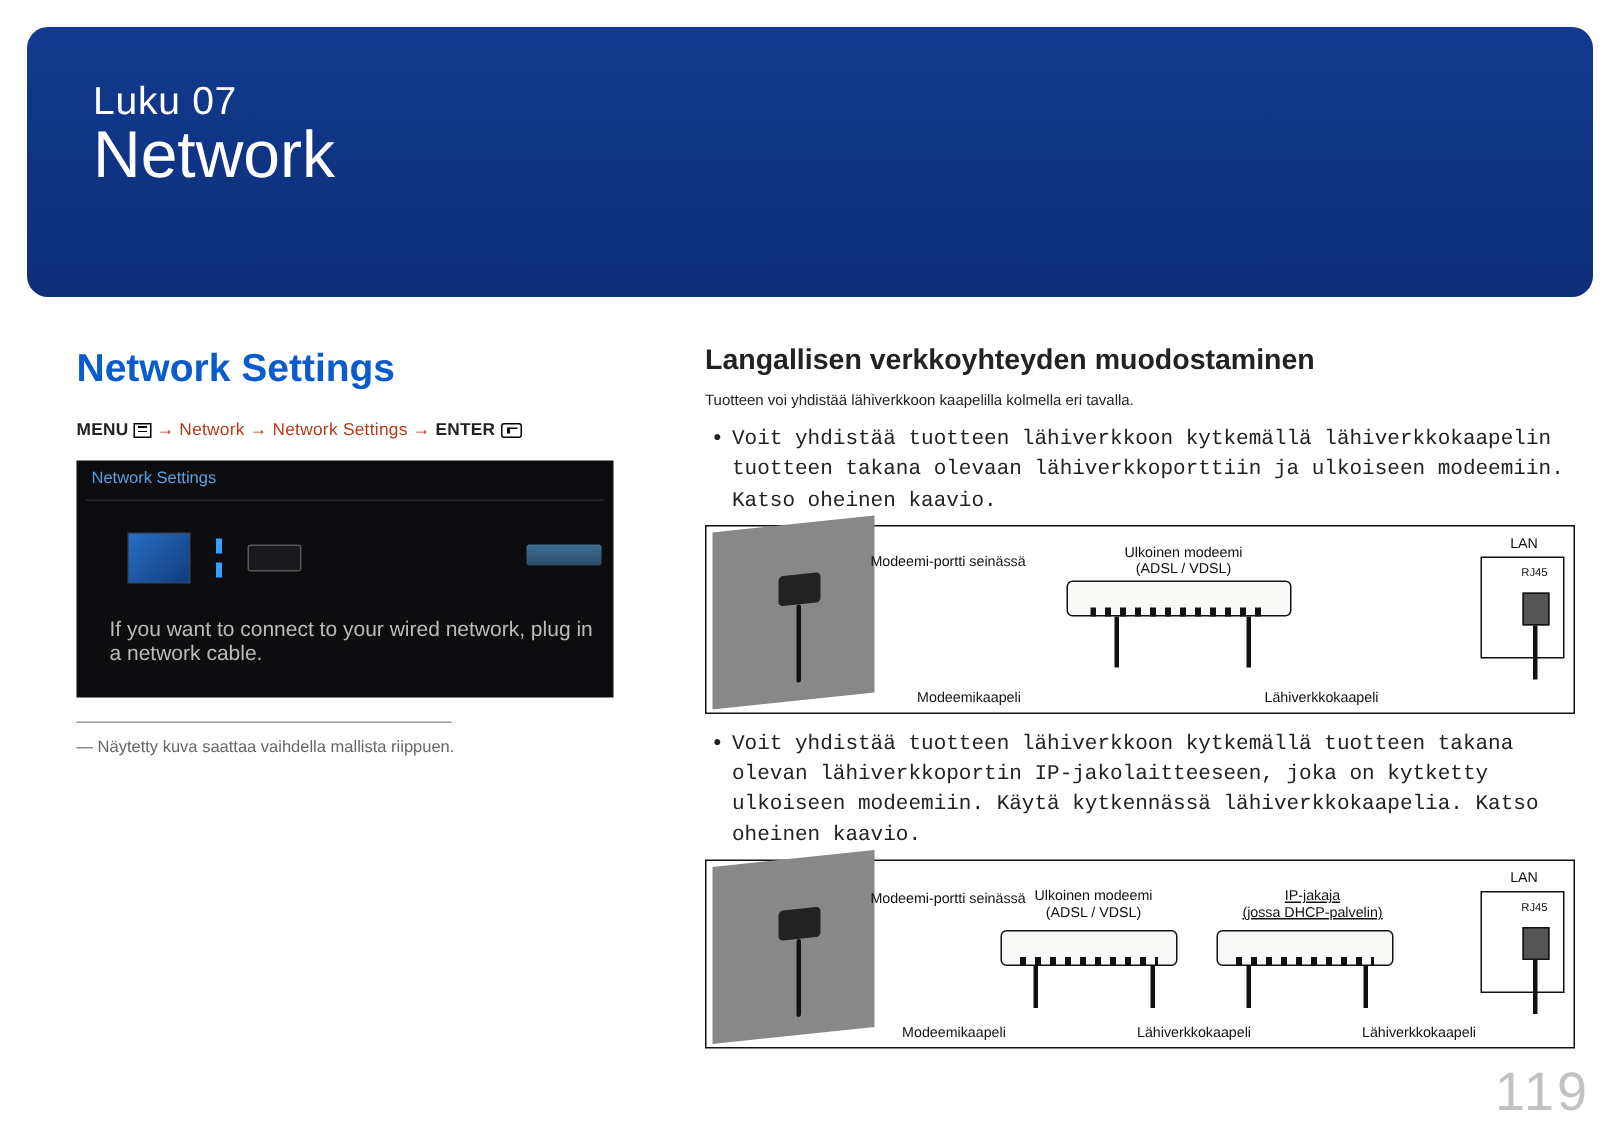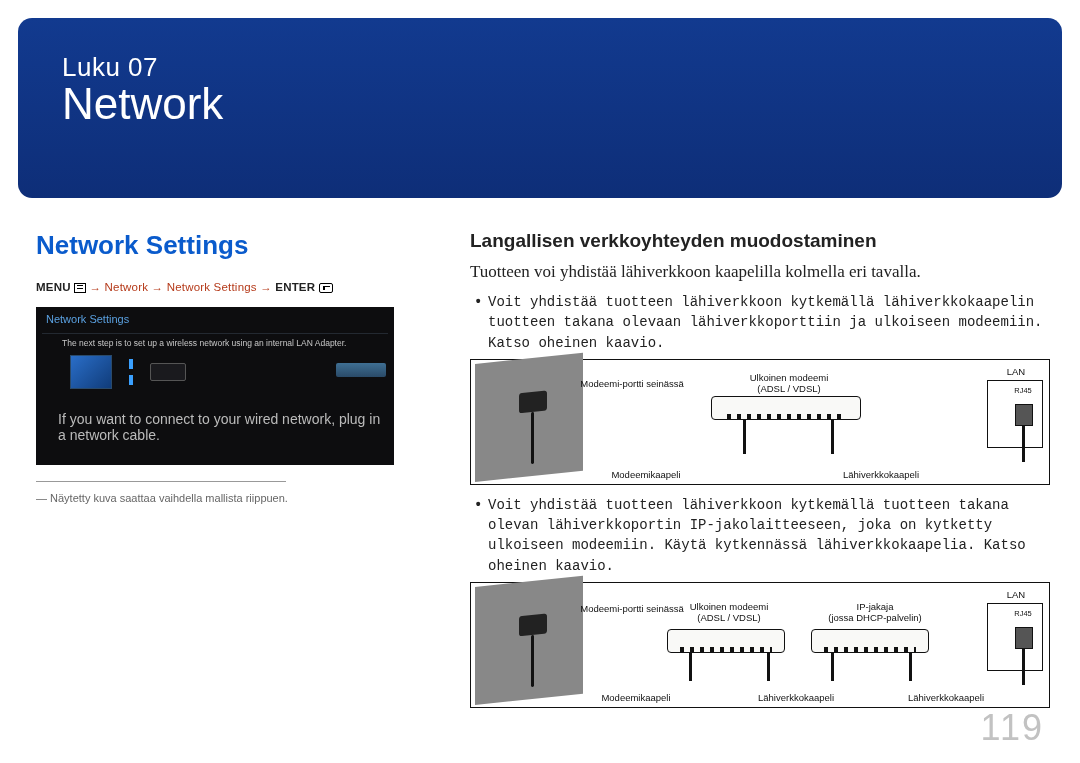--- a/index.html
+++ b/index.html
@@ -33,21 +33,21 @@
     font-weight: 400;
     margin-top: -4px;
   }
   .content-wrap {
     position: absolute;
     left: 30px; top: 230px;
     width: 1020px;
   }
   .left-col {
     position: absolute;
-    left: 6px; top: 0;
+    left: 21px; top: 0;
     width: 400px;
   }
   .section-title {
     color: #0a5bcc;
     font-size: 26px;
     font-weight: 600;
     margin-bottom: 20px;
   }
   .menu-path {
     font-size: 11.5px;
@@ -94,21 +94,21 @@
   .ghost-btn{ position:absolute; right:8px; top:56px; width:50px; height:14px; background:linear-gradient(180deg,#3f6f93,#2a4a68); border-radius:2px;}
   .divider { border-top: 1px solid #999; width: 250px; margin: 16px 0 10px 0;}
   .footnote { font-size: 11px; color:#666; }
 
   .right-col {
     position: absolute;
     left: 440px; top: 0;
     width: 580px;
   }
   .h2 { font-size: 19px; font-weight: 700; margin-bottom: 10px;}
-  .intro { font-size: 17px; margin-bottom: 10px; font-family: Liberation Serif, serif;}
+  .intro { font-size: 10px; margin-bottom: 10px;}
   ul.b { list-style: none; padding-left: 18px;}
   ul.b li { font-size: 14px; line-height: 1.45; margin-bottom: 6px; position: relative; font-family: Liberation Mono, monospace;}
   ul.b li::before { content: "•"; position: absolute; left: -14px; top:0; font-weight: bold;}
 
   .diagram {
     border: 1.5px solid #111;
     width: 100%;
     height: 126px;
     margin: 4px 0 10px 0;
     position: relative;
@@ -133,21 +133,21 @@
   .product-box{
     position:absolute; right:6px; top:20px; width:56px; height:68px;
     border:1.5px solid #111; background:#fff;
   }
   .rj45{
     position:absolute; right:16px; top:44px; width:18px; height:22px;
     background:#555; border:1px solid #111;
   }
   .cable-down{ position:absolute; width:3px; background:#111; }
   .pagenum {
-    position: absolute; right: 36px; bottom: 14px;
+    position: absolute; right: 20px; bottom: 14px;
     font-size: 36px; color: #c2c2c2; letter-spacing: 2px;
   }
 </style>
 </head>
 <body>
 
 <div class="page">
   <div class="header">
     <div class="chapter">Luku 07</div>
     <div class="chapter-title">Network</div>
@@ -168,21 +168,20 @@
       <span>ENTER</span>
       <span style="display:inline-block;width:14px;height:10px;border:1.5px solid #000;border-radius:2px;vertical-align:middle;position:relative;">
         <span style="position:absolute;right:2px;top:2px;width:6px;height:1.5px;background:#000;"></span>
         <span style="position:absolute;right:7px;top:2px;width:1.5px;height:4px;background:#000;"></span>
       </span>
     </div>
 
     <div class="screenshot">
       <div class="screenshot-title">Network Settings</div>
       <div class="screenshot-hr"></div>
-      <div class="screenshot-body">The next step is to set up a wireless network using an internal LAN Adapter.</div>
       <div class="screenshot-icons">
         <div class="tv-ic"></div>
         <div class="arrows"></div>
         <div class="router-ic"></div>
       </div>
       <div class="ghost-btn"></div>
       <div class="screenshot-bottom">If you want to connect to your wired network, plug in a network cable.</div>
     </div>
 
     <div class="divider"></div>
@@ -241,21 +240,21 @@
       <div class="label" style="left:198px;top:18px;width:120px;">
         <span>Ulkoinen modeemi</span><br>
         <span>(ADSL / VDSL)</span>
       </div>
       <div class="cable-down" style="left:218px;top:70px;height:28px;"></div>
       <div class="cable-down" style="left:296px;top:70px;height:28px;"></div>
 
       <div class="modem-box" style="left:340px;top:46px;width:118px;">
         <div class="modem-ports"></div>
       </div>
-      <div class="label" style="left:344px;top:18px;width:120px;">
+      <div class="label" style="left:344px;top:18px;width:120px;text-decoration:underline;">
         <span>IP-jakaja</span><br>
         <span>(jossa DHCP-palvelin)</span>
       </div>
       <div class="cable-down" style="left:360px;top:70px;height:28px;"></div>
       <div class="cable-down" style="left:438px;top:70px;height:28px;"></div>
 
       <div class="label" style="right:8px;top:6px;width:50px;">LAN</div>
       <div class="product-box"></div>
       <div class="rj45"></div>
       <div class="label" style="right:6px;top:26px;width:40px;font-size:7.5px;">RJ45</div>

